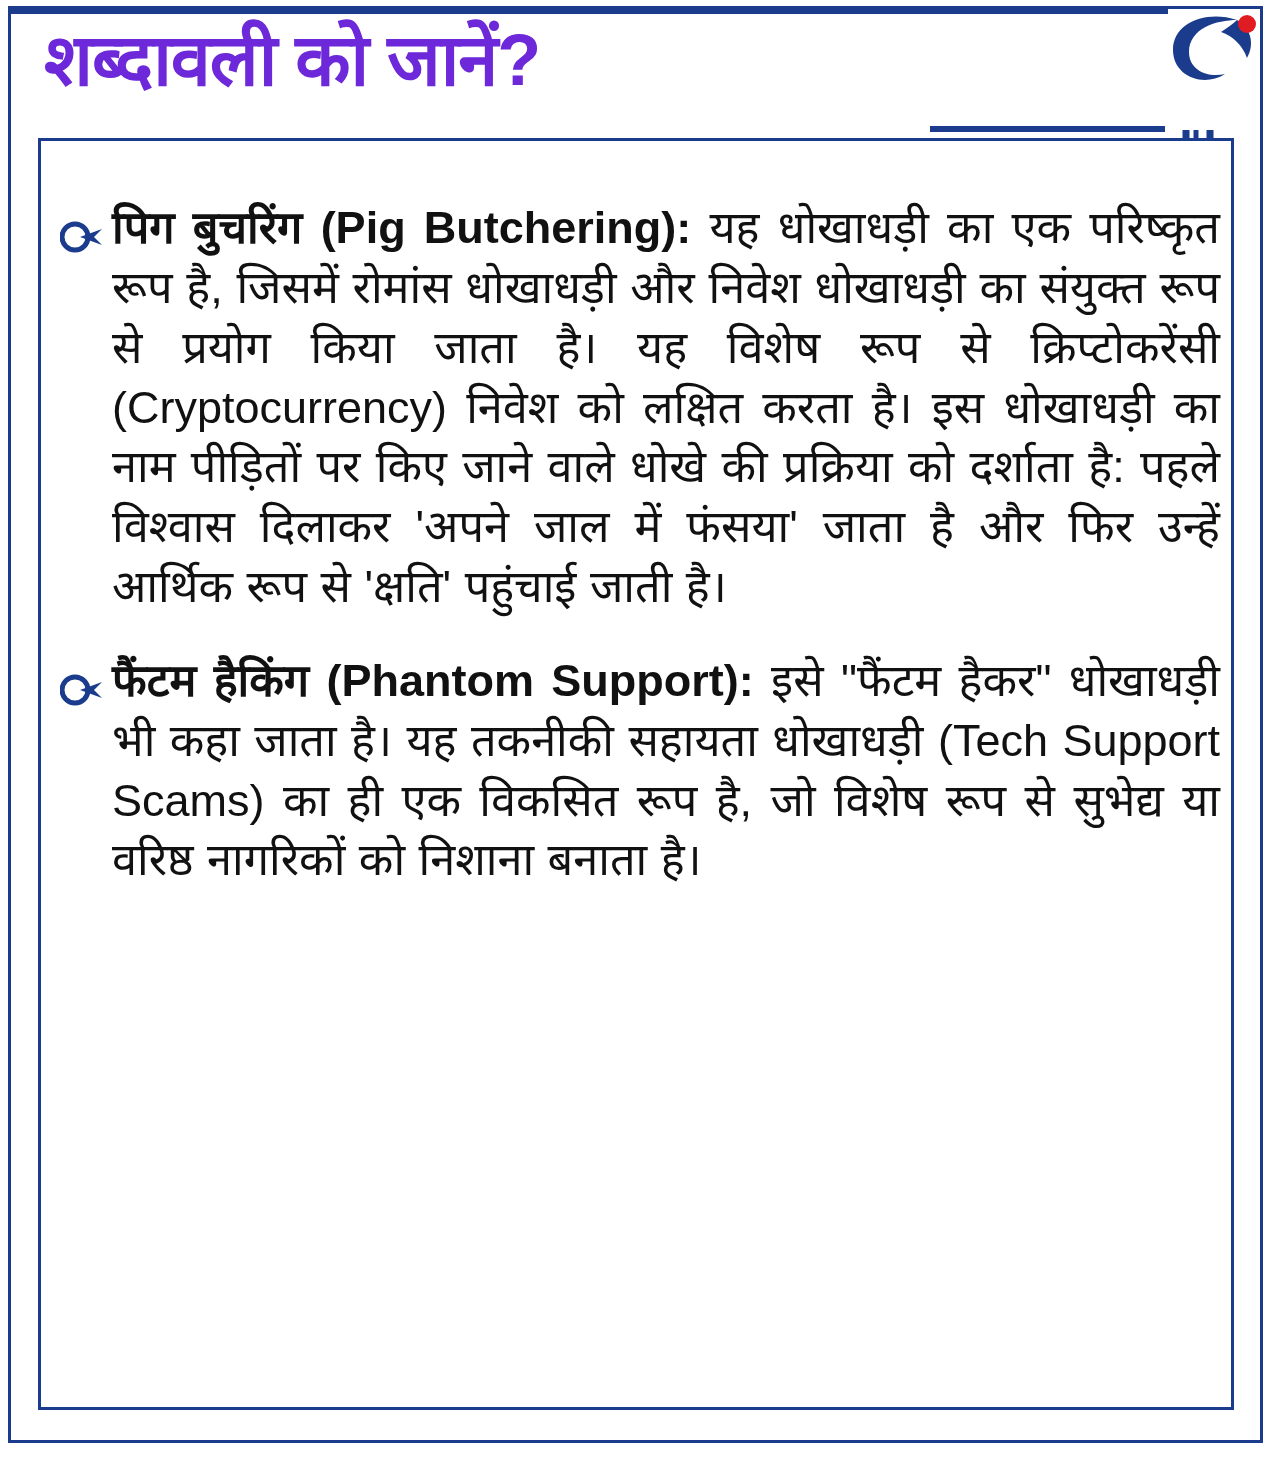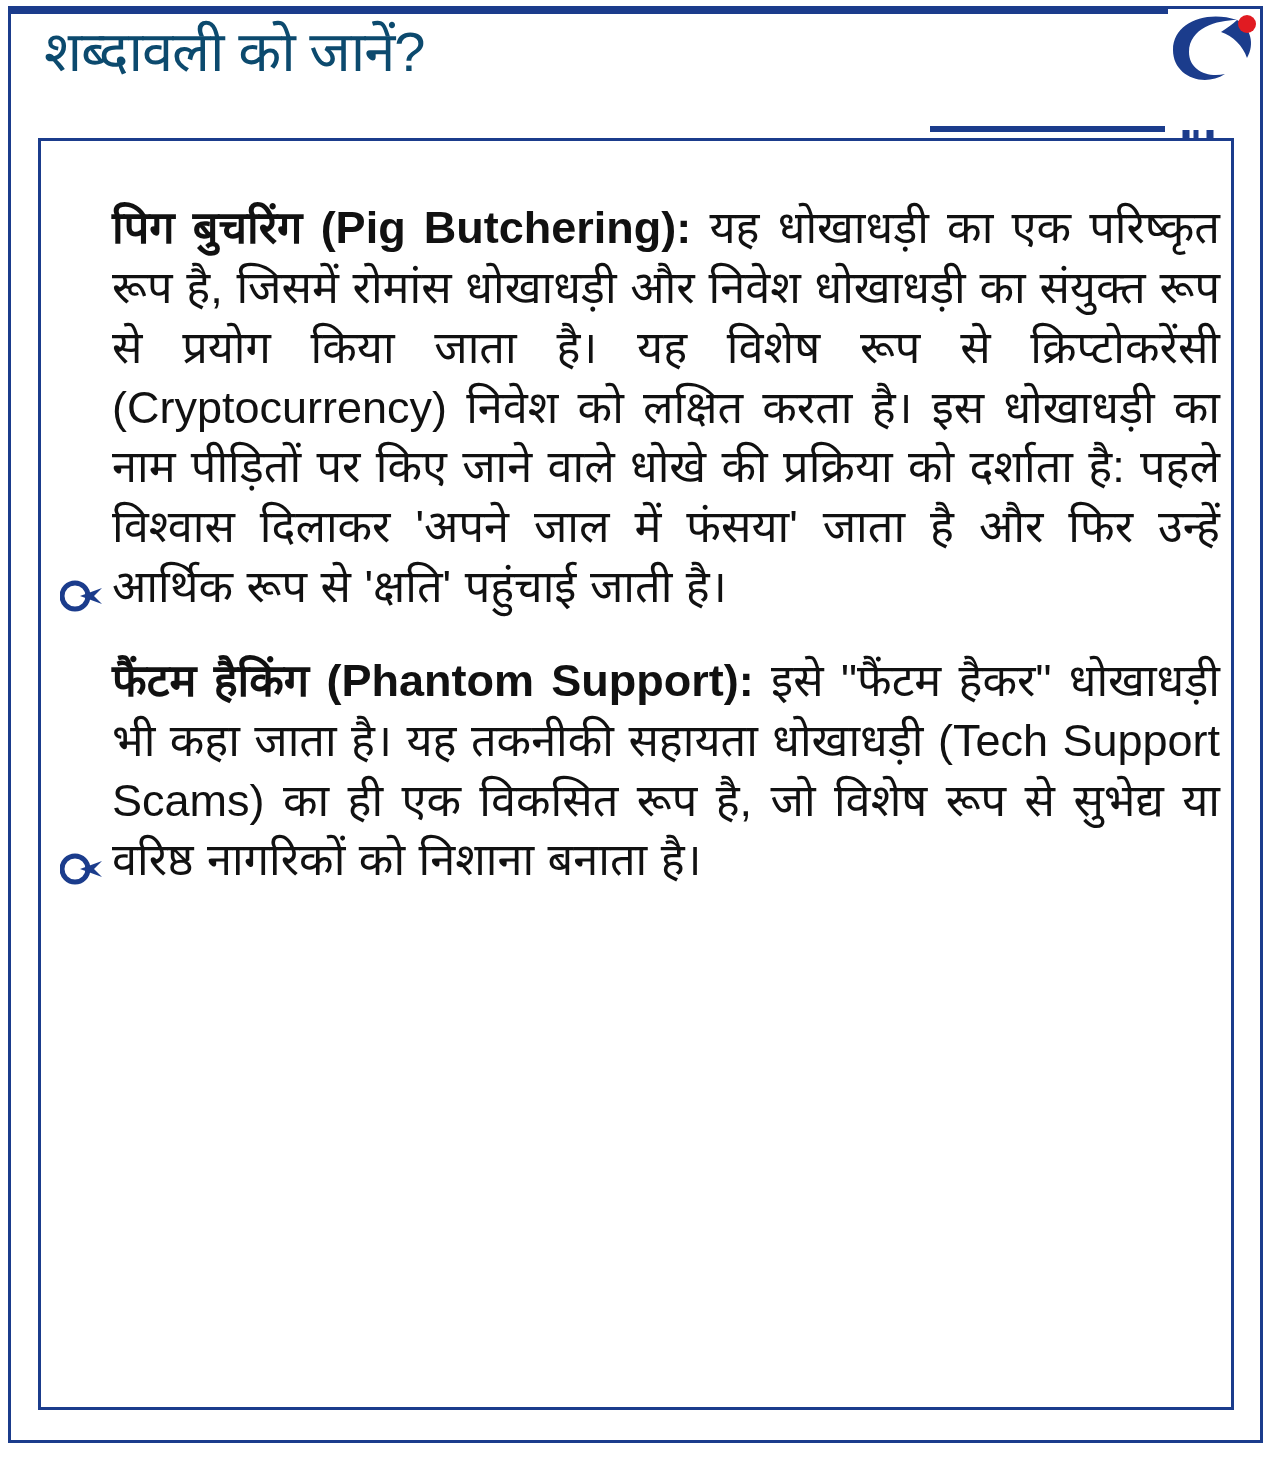--- a/index.html
+++ b/index.html
@@ -58,24 +58,24 @@
     background: #ffffff;
   }
 
   
   .title {
     position: absolute;
     left: 44px;
     top: 24px;
     width: 1000px;
     font-family: "Liberation Sans", sans-serif;
-    font-weight: normal;
-    font-size: 56px;
+    font-weight: bold;
+    font-size: 72px;
     line-height: 1;
-    color: #0c4a6e;
+    color: #6d28d9;
     letter-spacing: -1px;
     white-space: nowrap;
   }
 
   
   .title-rule {
     position: absolute;
     left: 930px;
     top: 126px;
     width: 235px;
@@ -104,21 +104,21 @@
   .content {
     position: absolute;
     left: 60px;
     top: 198px;
     width: 1160px;
     height: 1190px;
   }
 
   .bullet-row {
     display: flex;
-    align-items: flex-end;
+    align-items: flex-start;
     margin-bottom: 34px;
   }
 
   .bullet-icon {
     flex: 0 0 auto;
     width: 52px;
     padding-top: 22px;
   }
 
   .para {

